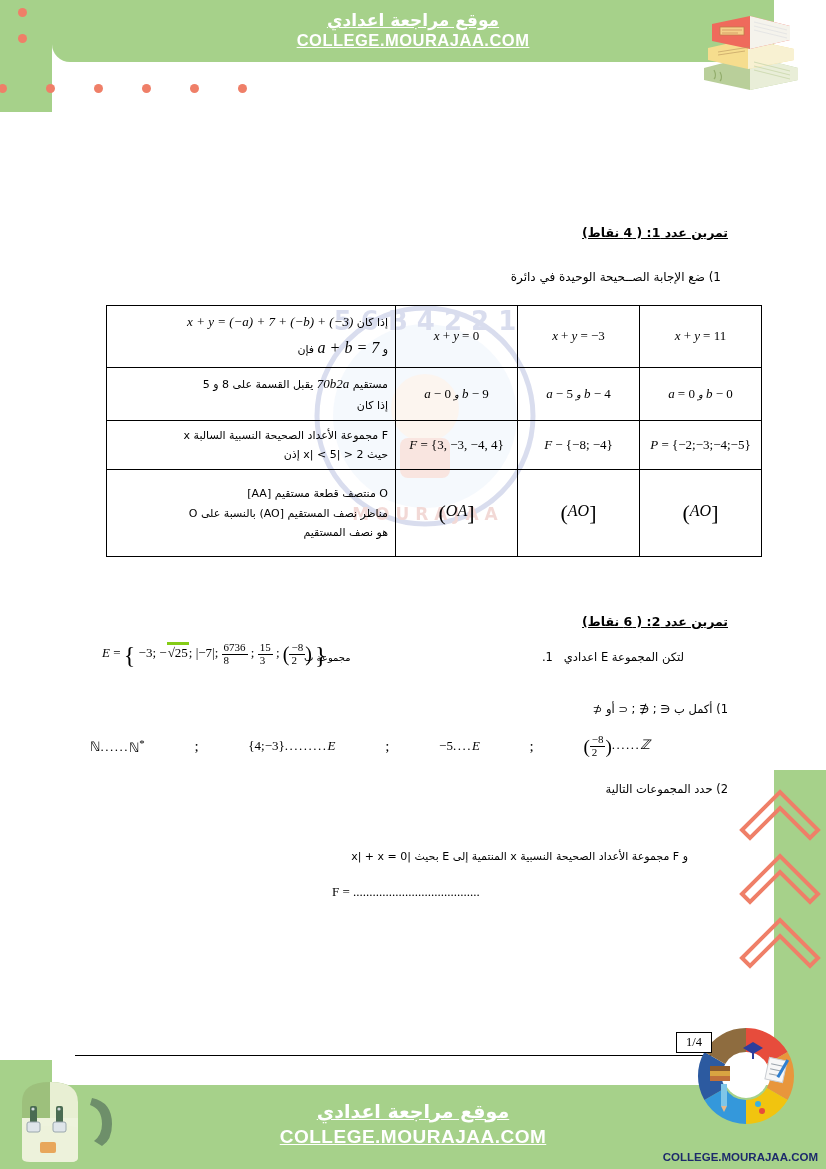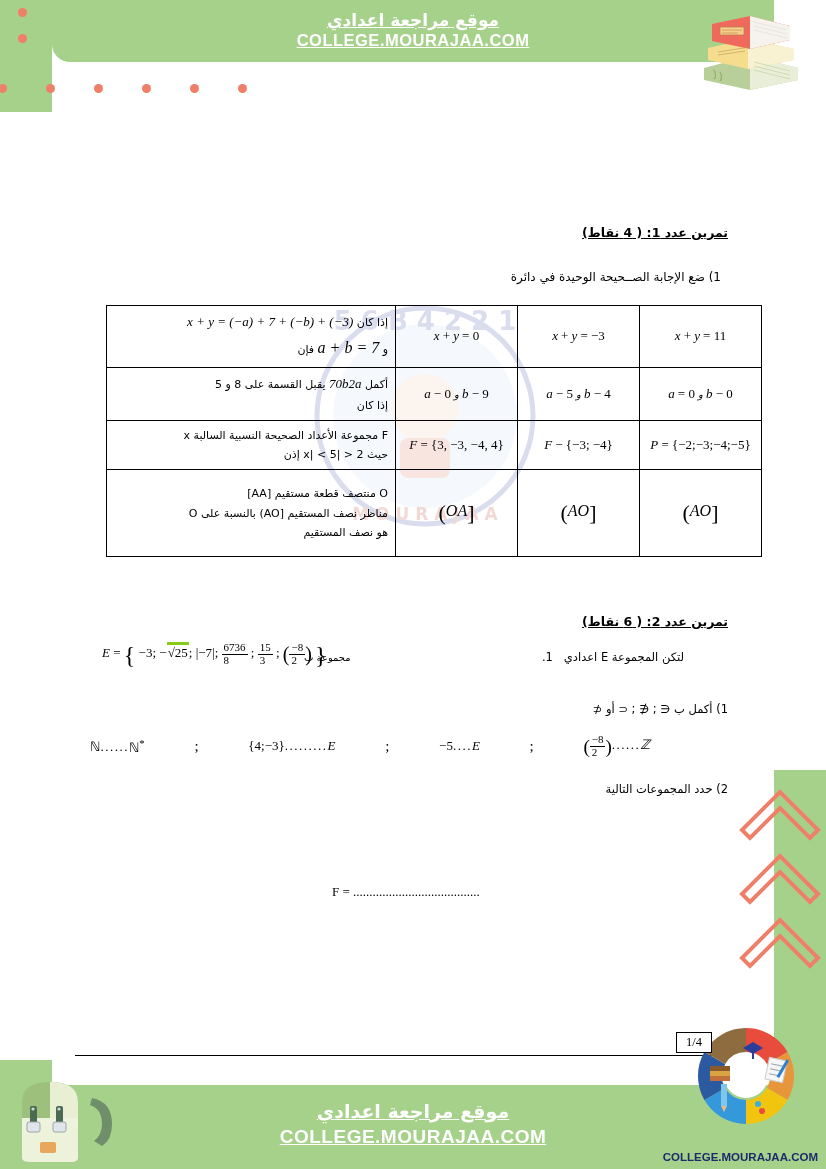--- a/index.html
+++ b/index.html
@@ -270,29 +270,29 @@
             <span>و</span>
             <span dir="ltr" class="mathi big">a + b = 7</span>
             <span>فإن</span>
           </td>
         </tr>
         <tr>
           <td class="opt"><span class="mathi">b</span> <span class="mathu">− 0</span> <span style="font-family:'DejaVu Sans',sans-serif;font-size:10px">و</span> <span class="mathi">a</span> <span class="mathu">= 0</span></td>
           <td class="opt"><span class="mathi">b</span> <span class="mathu">− 4</span> <span style="font-family:'DejaVu Sans',sans-serif;font-size:10px">و</span> <span class="mathi">a</span> <span class="mathu">− 5</span></td>
           <td class="opt"><span class="mathi">b</span> <span class="mathu">− 9</span> <span style="font-family:'DejaVu Sans',sans-serif;font-size:10px">و</span> <span class="mathi">a</span> <span class="mathu">− 0</span></td>
           <td class="stem">
-            <span>أكمل</span>
+            <span>مستقيم</span>
             <span dir="ltr" class="mathi">70b2a</span>
             <span>يقبل القسمة على 8 و 5</span><br>
             <span>إذا كان</span>
           </td>
         </tr>
         <tr>
           <td class="opt"><span class="mathi">P</span> <span class="mathu">= {−2;−3;−4;−5}</span></td>
-          <td class="opt"><span class="mathi">F</span> <span class="mathu">− {−3; −4}</span></td>
+          <td class="opt"><span class="mathi">F</span> <span class="mathu">− {−8; −4}</span></td>
           <td class="opt"><span class="mathi">F</span> <span class="mathu">= {3, −3, −4, 4}</span></td>
           <td class="stem">
             <span>F مجموعة الأعداد الصحيحة النسبية السالبة x</span><br>
             <span>حيث 2 &lt; |x| &lt; 5 إذن</span>
           </td>
         </tr>
         <tr>
           <td class="opt" style="height:76px"><span class="brk">[</span><span class="mathi big">AO</span><span class="brk">)</span></td>
           <td class="opt"><span class="brk">[</span><span class="mathi big">AO</span><span class="brk">)</span></td>
           <td class="opt"><span class="brk">[</span><span class="mathi big">OA</span><span class="brk">)</span></td>
@@ -346,20 +346,21 @@
         <span style="font-size:19px;vertical-align:-4px">(</span><span class="frac"><span class="num">−8</span><span class="den">2</span></span><span style="font-size:19px;vertical-align:-4px">)</span><span class="dotted">......</span><span class="mathi">ℤ</span>
       </span>
     </div>
 
     <div class="e2line" id="e2-b">
       <span>2)</span>
       <span>حدد المجموعات التالية</span>
     </div>
 
 
+    <div id="e2-f-desc">و F مجموعة الأعداد الصحيحة النسبية x المنتمية إلى E بحيث |x| + x = 0</div>
     <div id="e2-f-ans">F = .......................................</div>
 
   </div>
 
   <div id="footer-rule"></div>
   <div id="page-no">1/4</div>
 
   <div class="green-strip" id="bottom-green"></div>
   <div id="footer-banner">
     <div class="ar">موقع مراجعة اعدادي</div>

